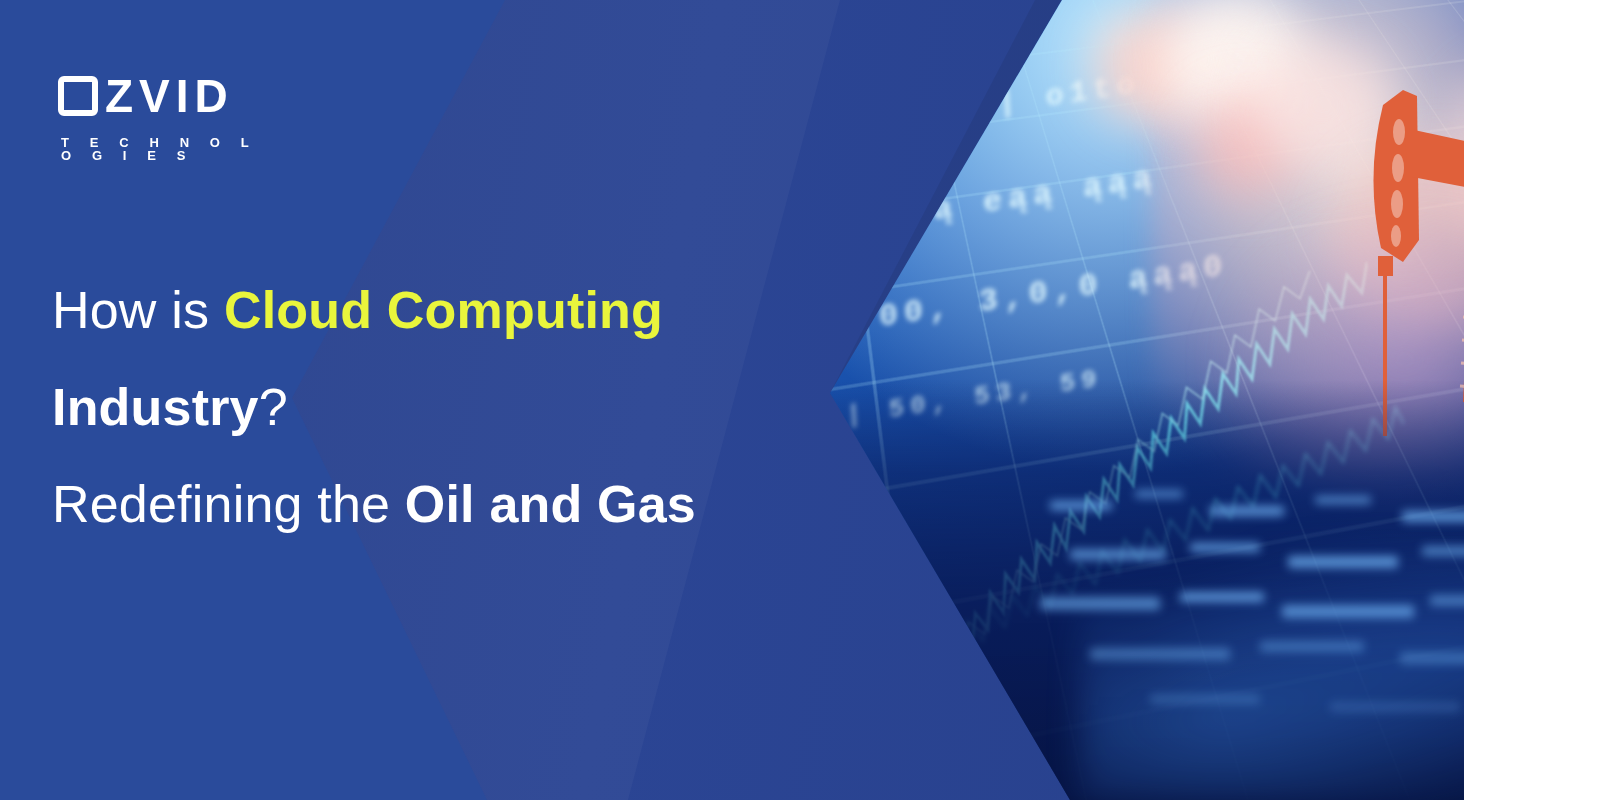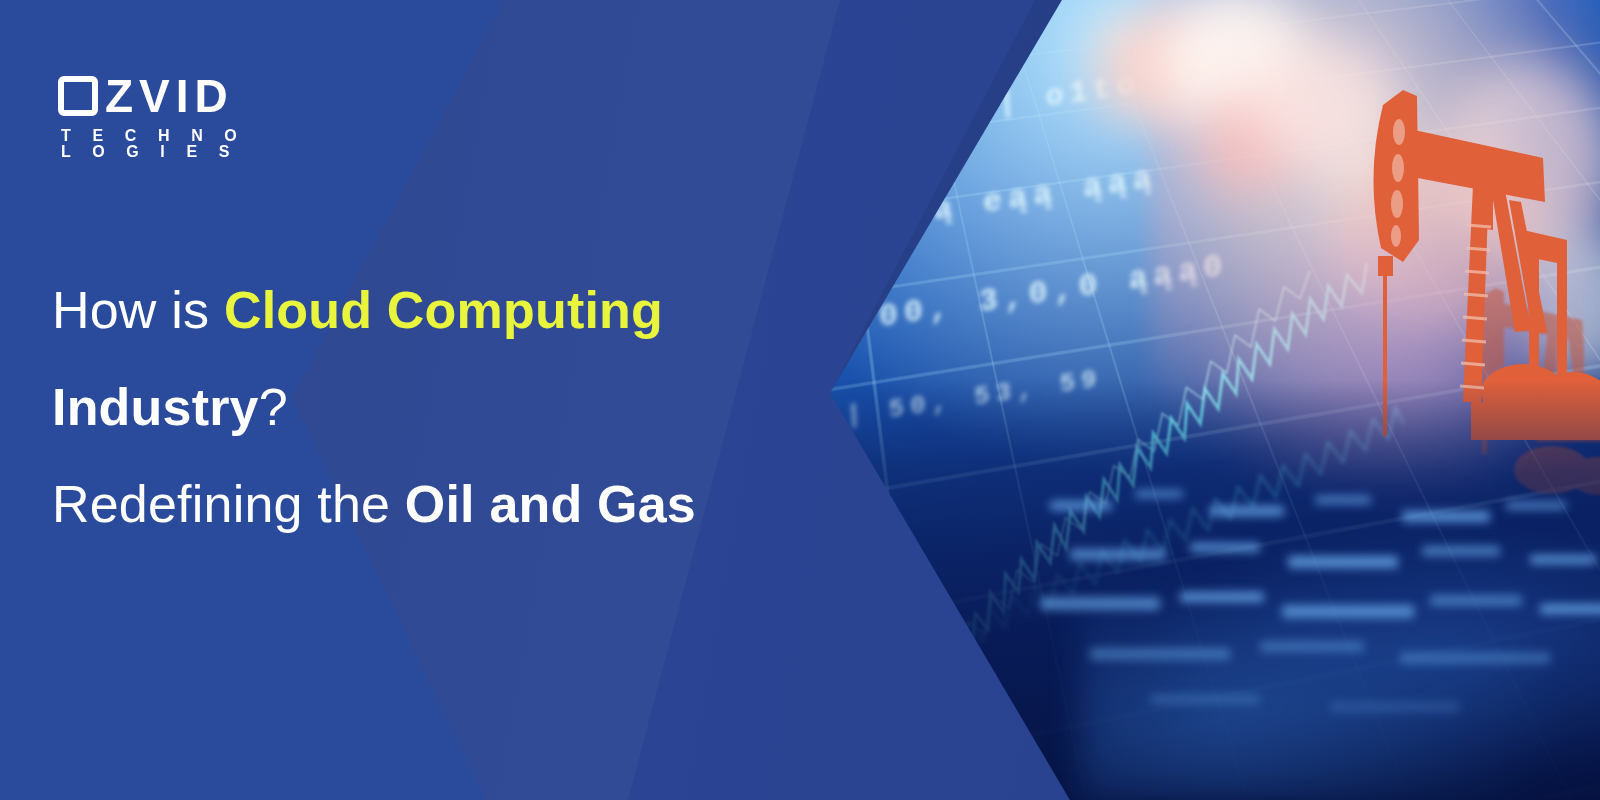--- a/index.html
+++ b/index.html
@@ -1,20 +1,20 @@
 <!DOCTYPE html>
 <html><head>
 <meta charset="utf-8">
 <style>
   * { margin:0; padding:0; box-sizing:border-box; }
   html,body { background:#ffffff; }
 
   .banner {
     position:relative;
-    width:1600px;
+    width:1464px;
     height:800px;
     overflow:hidden;
     background:#a21caf;
     font-family:"Liberation Sans", sans-serif;
     -webkit-font-smoothing:antialiased;
   }
 
   
   .bg-base {
     position:absolute; inset:0;
@@ -171,23 +171,23 @@
   .logo-letters {
     color:#ffffff;
     font-size:46px;
     font-weight:700;
     letter-spacing:6px;
     line-height:1;
     margin-left:7px;
     font-family:"Liberation Sans", sans-serif;
   }
   .logo-sub {
-    margin-top:9px;
+    margin-top:17px;
     color:#ffffff;
-    font-size:16px;
+    font-size:13px;
     font-weight:700;
     letter-spacing:8.6px;
     line-height:1;
     padding-left:3px;
   }
 
   
   .headline {
     position:absolute;
     left:52px; top:262px;

